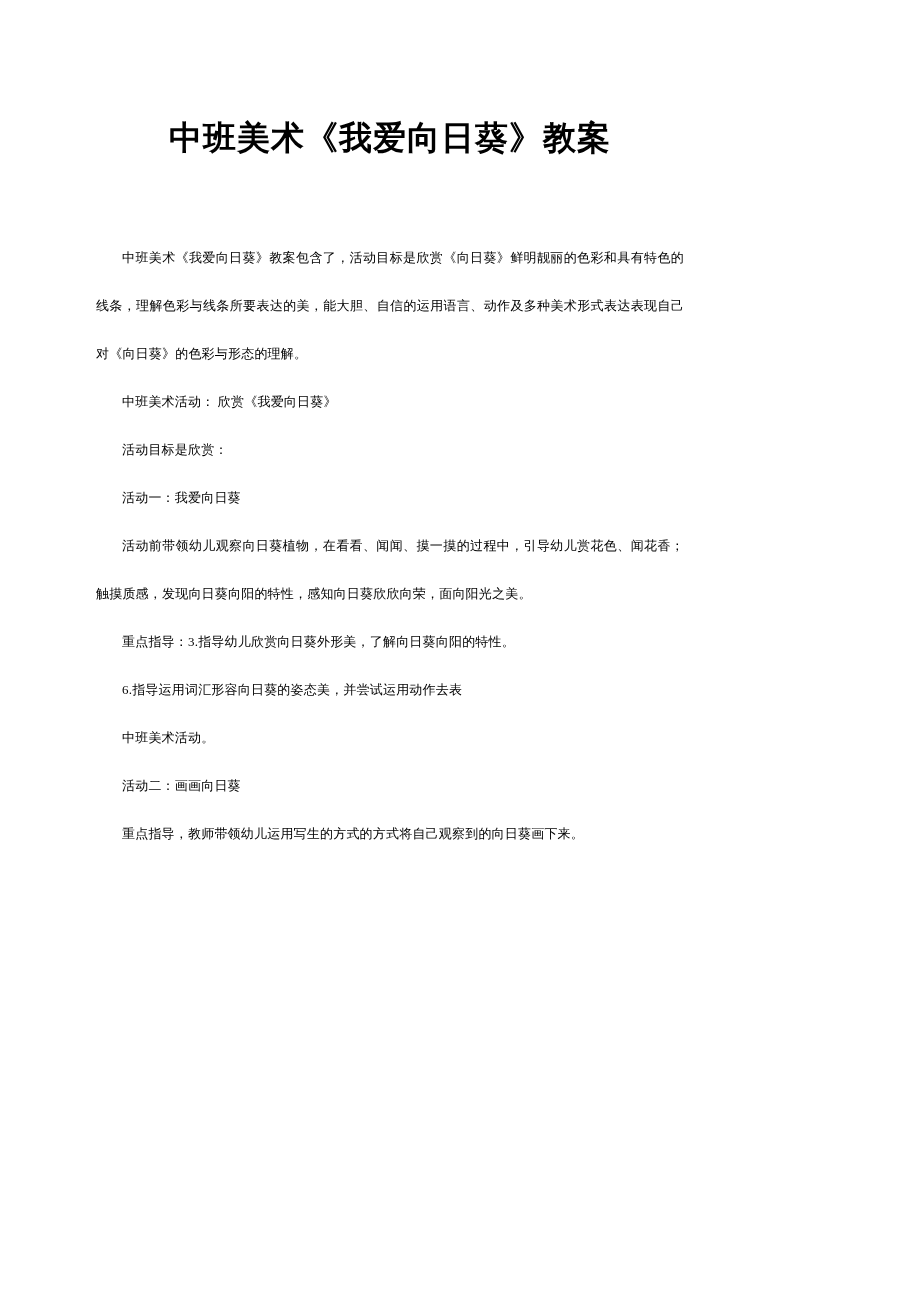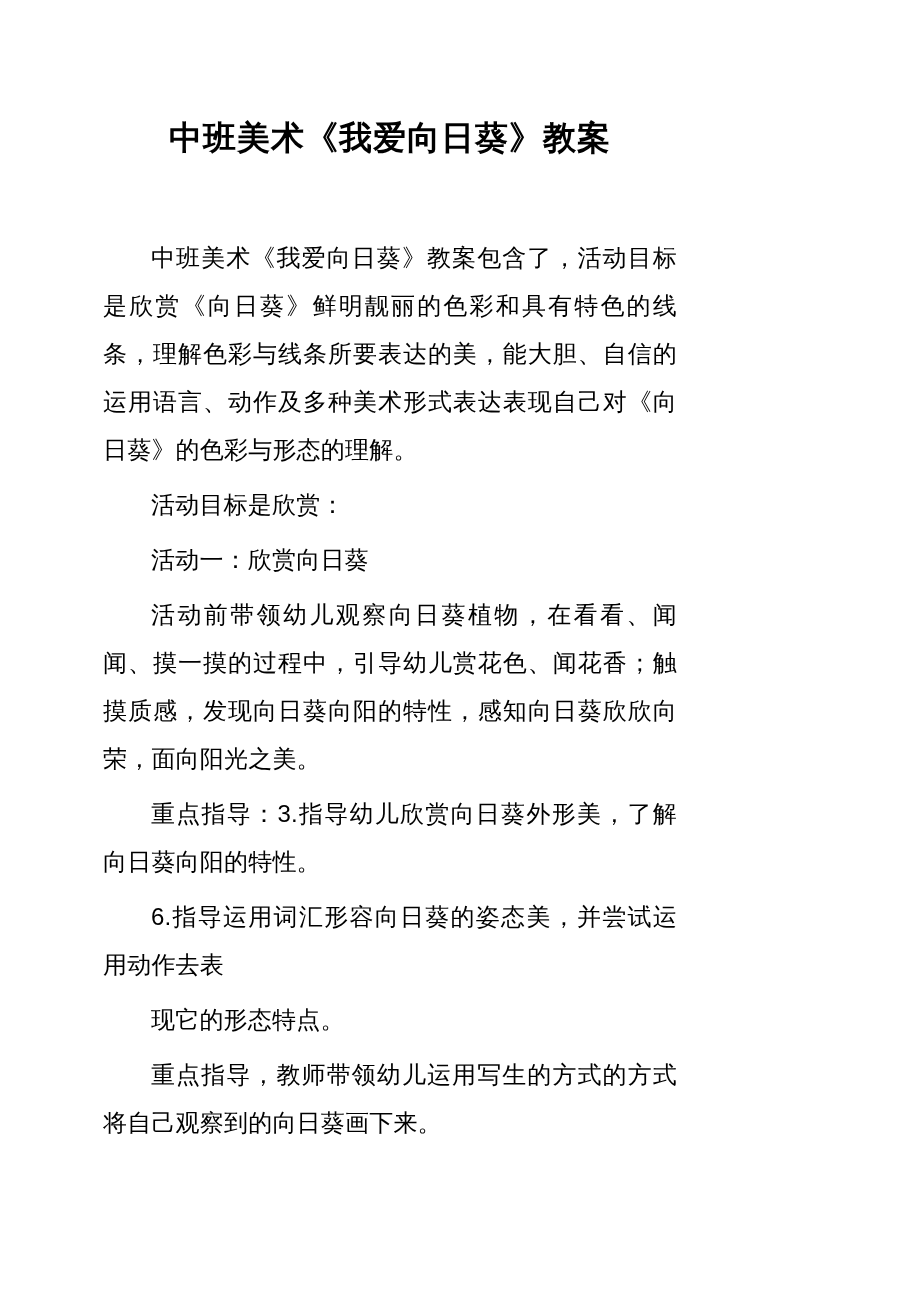--- a/index.html
+++ b/index.html
@@ -30,45 +30,47 @@
     line-height: 44px;
     text-align: center;
     letter-spacing: 1px;
     margin: 20px 0 0 0;
     color: #000;
   }
   .body-block {
     margin-top: 74px;
   }
   p.para {
-    font-family: Liberation Sans, sans-serif;
-    font-size: 24px;
+    font-family: Liberation Serif, serif;
+    font-size: 13px;
     line-height: 48px;
-    margin: 7px;
+    margin: 0;
     text-align: justify;
     text-justify: inter-ideograph;
     text-indent: 2em;
     color: #000;
     letter-spacing: 0.2px;
   }
   p.para.cont {
     text-indent: 2em;
   }
 </style>
 </head>
 <body>
 
 <div class="page">
 
   <h1 class="doc-title">中班美术《我爱向日葵》教案</h1>
 
   <div class="body-block">
     <p class="para">中班美术《我爱向日葵》教案包含了，活动目标是欣赏《向日葵》鲜明靓丽的色彩和具有特色的线条，理解色彩与线条所要表达的美，能大胆、自信的运用语言、动作及多种美术形式表达表现自己对《向日葵》的色彩与形态的理解。</p>
+    <p class="para">中班美术活动：  欣赏《我爱向日葵》</p>
     <p class="para">活动目标是欣赏：</p>
-    <p class="para">活动一：欣赏向日葵</p>
+    <p class="para">活动一：我爱向日葵</p>
     <p class="para">活动前带领幼儿观察向日葵植物，在看看、闻闻、摸一摸的过程中，引导幼儿赏花色、闻花香；触摸质感，发现向日葵向阳的特性，感知向日葵欣欣向荣，面向阳光之美。</p>
     <p class="para">重点指导：3.指导幼儿欣赏向日葵外形美，了解向日葵向阳的特性。</p>
     <p class="para">6.指导运用词汇形容向日葵的姿态美，并尝试运用动作去表</p>
-    <p class="para cont">现它的形态特点。</p>
+    <p class="para cont">中班美术活动。</p>
+    <p class="para">活动二：画画向日葵</p>
     <p class="para">重点指导，教师带领幼儿运用写生的方式的方式将自己观察到的向日葵画下来。</p>
   </div>
 
 </div>
 
 </body></html>

